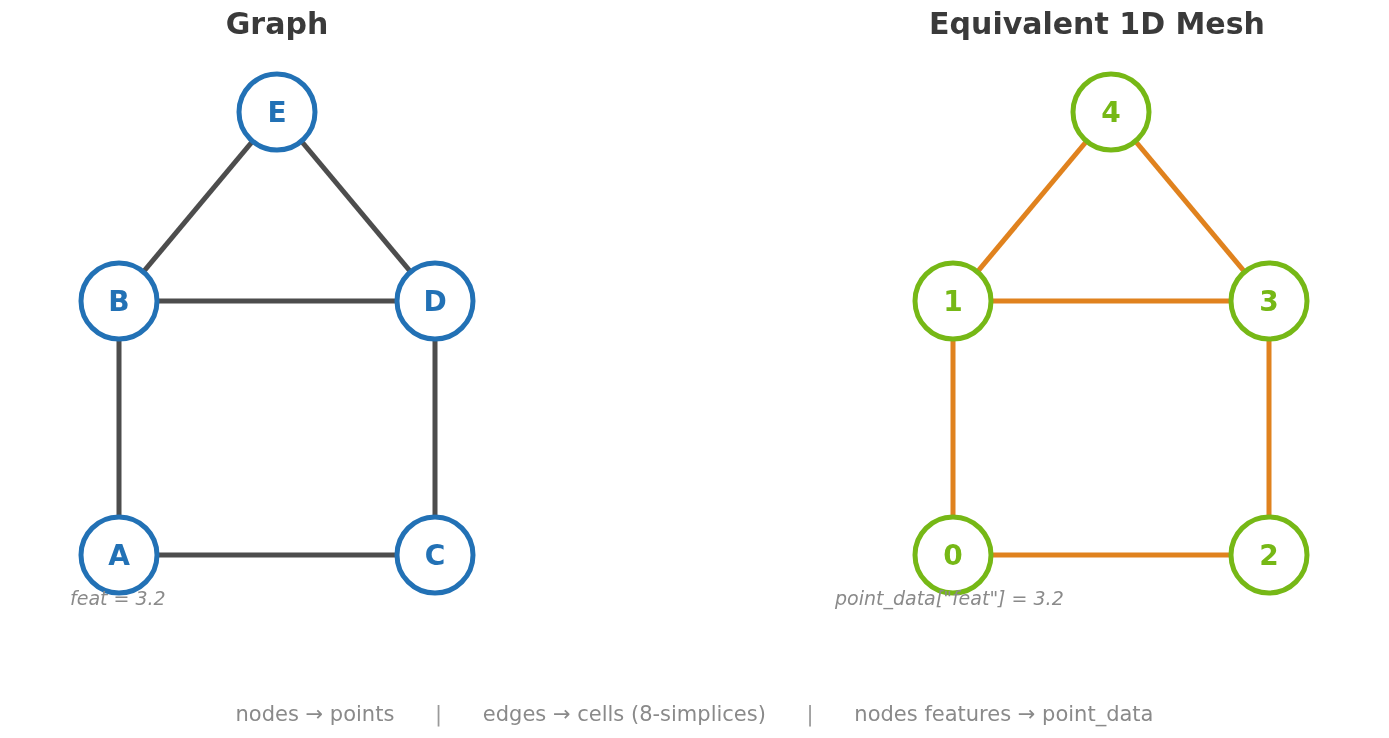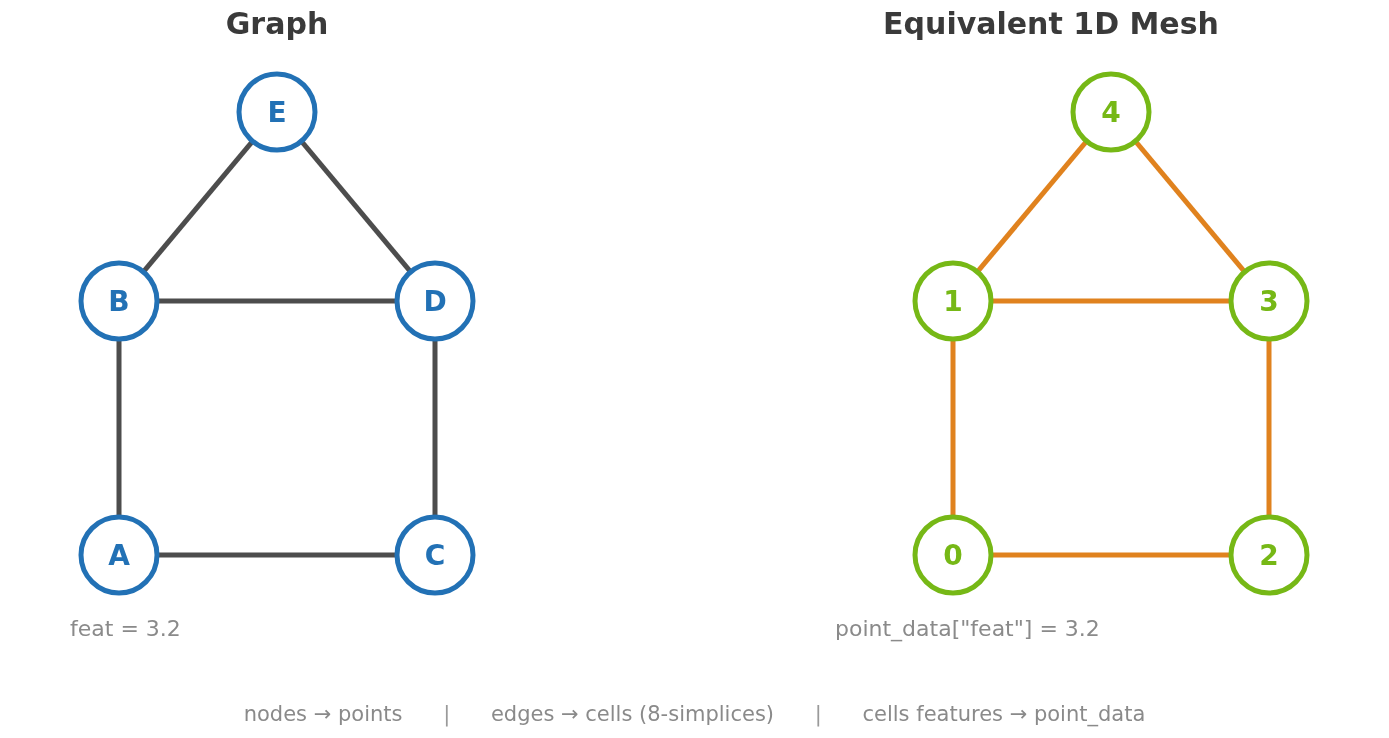--- a/index.html
+++ b/index.html
@@ -18,35 +18,36 @@
   .panel-title {
     position: absolute;
     top: 6px;
     transform: translateX(-50%);
     font-size: 30px;
     font-weight: bold;
     color: #3a3a3a;
     white-space: nowrap;
   }
   .title-left  { left: 277px; }
-  .title-right { left: 1051px; }
+  .title-right { left: 1097px; }
   #graph-canvas {
     position: absolute;
     left: 0;
     top: 0;
   }
   .node-label {
     font-family: "DejaVu Sans", "Liberation Sans", sans-serif;
     font-size: 28px;
     font-weight: bold;
   }
   .panel-caption {
     position: absolute;
-    top: 616px;
-    font-size: 22px;
+    top: 587px;
+    font-size: 19px;
+    font-style: italic;
     color: #8a8a8a;
     white-space: nowrap;
   }
   .caption-left  { left: 70px; }
   .caption-right { left: 835px; }
   .footer {
     position: absolute;
     left: 0;
     top: 702px;
     width: 100%;
@@ -111,16 +112,16 @@
 
   <div class="panel-caption caption-left">feat = 3.2</div>
 
   <div class="panel-caption caption-right">point_data["feat"] = 3.2</div>
 
   <div class="footer">
     <span>nodes → points</span>
     <span class="sep">|</span>
     <span>edges → cells (8-simplices)</span>
     <span class="sep">|</span>
-    <span>cells features → point_data</span>
+    <span>nodes features → point_data</span>
   </div>
 
 </div>
 
 </body></html>

